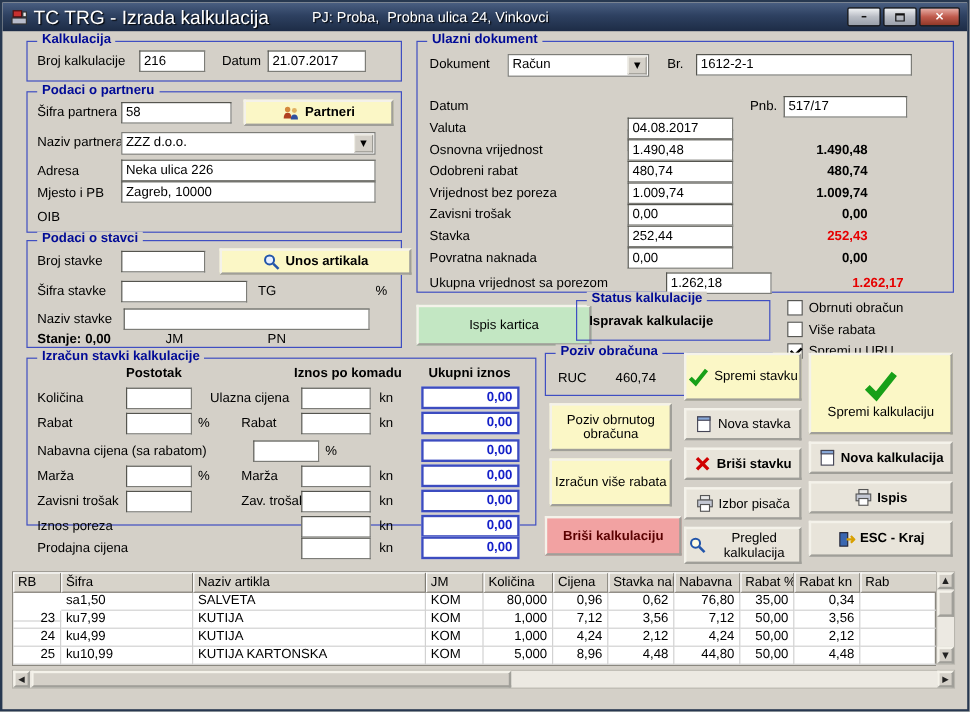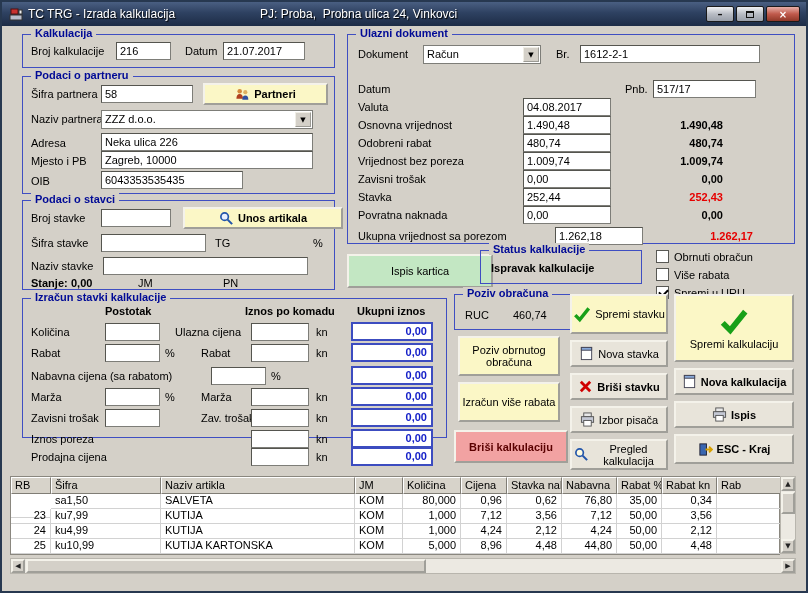--- a/index.html
+++ b/index.html
@@ -1,19 +1,19 @@
 <!DOCTYPE html>
 <html><head>
 <meta charset="utf-8">
 <style>
 *{margin:0;padding:0;box-sizing:border-box}
 html,body{background:#9aa0a8}
 #window{position:relative;width:808px;height:593px;font-family:"Liberation Sans","DejaVu Sans",sans-serif;font-size:11px;background:#d4d0c8;border:2px solid #273850;overflow:hidden;color:#000}
 .titlebar{position:absolute;left:0;top:0;right:0;height:24px;background:linear-gradient(180deg,#4a5f82 0%,#2e4161 45%,#1d2c46 100%);color:#fff}
-.titlebar .ttl{position:absolute;left:26px;top:5px;font-size:12px;white-space:pre;text-shadow:1px 1px 1px #000}
+.titlebar .ttl{position:absolute;left:26px;top:5px;font-size:16px;white-space:pre;text-shadow:1px 1px 1px #000}
 .titlebar .loc{position:absolute;left:258px;top:5px;font-size:12px;white-space:pre;text-shadow:1px 1px 1px #000}
 .appicon{position:absolute;left:6px;top:4px;width:16px;height:16px}
 .winbtns{position:absolute;right:6px;top:4px;display:flex;gap:2px}
 .wbtn{width:28px;height:16px;border:1px solid #1a1a1a;border-radius:2px;background:linear-gradient(180deg,#f0f2f4,#b8bcc4 50%,#9aa0aa);color:#111;display:flex;align-items:center;justify-content:center;font-size:10px;font-weight:bold;font-family:"DejaVu Sans",sans-serif}
 .wbtn.close{background:linear-gradient(180deg,#e8b0a8,#c05a4c 50%,#903828);color:#fff;width:34px}
 .group{position:absolute;border:1px solid #3f4ec2}
 .gt{position:absolute;top:-8px;left:8px;background:#d4d0c8;padding:0 4px;color:#000a96;font-weight:bold;white-space:nowrap}
 .lbl{position:absolute;white-space:nowrap}
 .b{font-weight:bold}
 .inp{position:absolute;height:18px;border:1px solid #7d7d78;border-top-color:#55554f;border-left-color:#55554f;background:#fff;padding:1px 3px;font:11px "Liberation Sans","DejaVu Sans",sans-serif;color:#000}
@@ -92,21 +92,20 @@
     <span class="lbl" style="left:8px;top:36px">Naziv partnera</span>
     <div class="combo" style="left:78px;top:33px;width:212px">
       <span class="ctext">ZZZ d.o.o.</span>
       <span class="carrow">▼</span>
     </div>
     <span class="lbl" style="left:8px;top:60px">Adresa</span>
     <input class="inp" style="left: 78px; top: 56px; width: 212px;" value="Neka ulica 226">
     <span class="lbl" style="left:8px;top:78px">Mjesto i PB</span>
     <input class="inp" style="left: 78px; top: 74px; width: 212px;" value="Zagreb, 10000">
     <span class="lbl" style="left:8px;top:98px">OIB</span>
-    <input class="inp" style="left: 78px; top: 94px; width: 142px;" value="6043353535435">
   </div>
 
   <div class="group" style="left:20px;top:198px;width:313px;height:90px">
     <span class="gt">Podaci o stavci</span>
     <span class="lbl" style="left:8px;top:11px">Broj stavke</span>
     <input class="inp" style="left: 78px; top: 8px; width: 70px;" value="">
     <div class="btn btn-y" style="left:160px;top:6px;width:160px;height:22px">
       <span class="ic">
           <svg viewBox="0 0 16 16">
             <circle cx="6" cy="6" r="4" fill="#e8f0ff" stroke="#2255aa" stroke-width="1.8"></circle>

